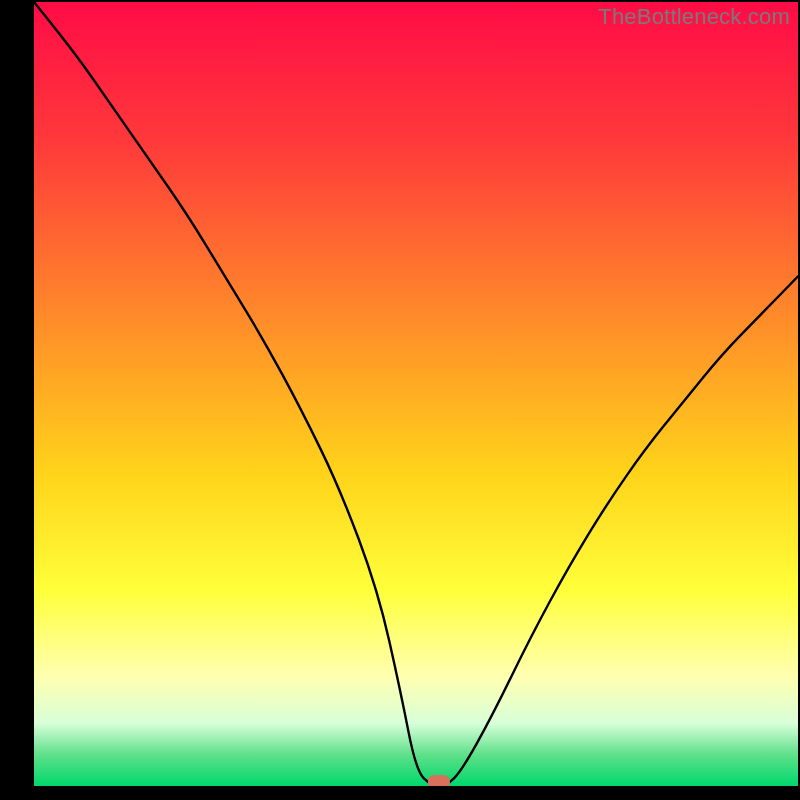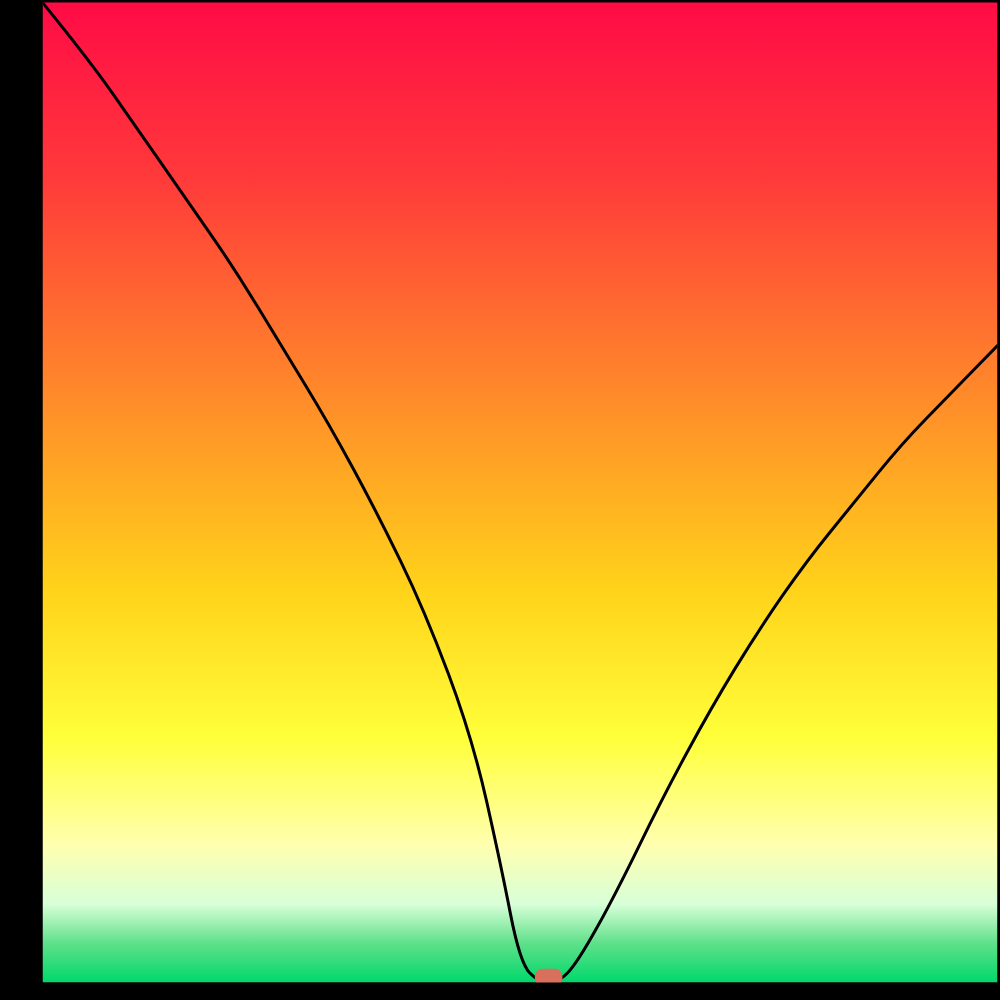--- a/index.html
+++ b/index.html
@@ -31,20 +31,21 @@
   svg {
     position: absolute;
     top: 0;
     left: 0;
   }
 </style>
 </head>
 <body>
 
 <div class="frame">
+  <div class="watermark">TheBottleneck.com</div>
   <svg id="chart-svg" width="800" height="800" viewBox="0 0 800 800">
     <defs>
       <linearGradient id="bg-grad" x1="0" y1="0" x2="0" y2="1">
           <stop offset="0%" stop-color="#ff0b46"></stop>
           <stop offset="18%" stop-color="#ff3a3a"></stop>
           <stop offset="40%" stop-color="#ff8a2a"></stop>
           <stop offset="60%" stop-color="#ffd31a"></stop>
           <stop offset="75%" stop-color="#ffff3a"></stop>
           <stop offset="86%" stop-color="#ffffb0"></stop>
           <stop offset="92%" stop-color="#d8ffd8"></stop>

